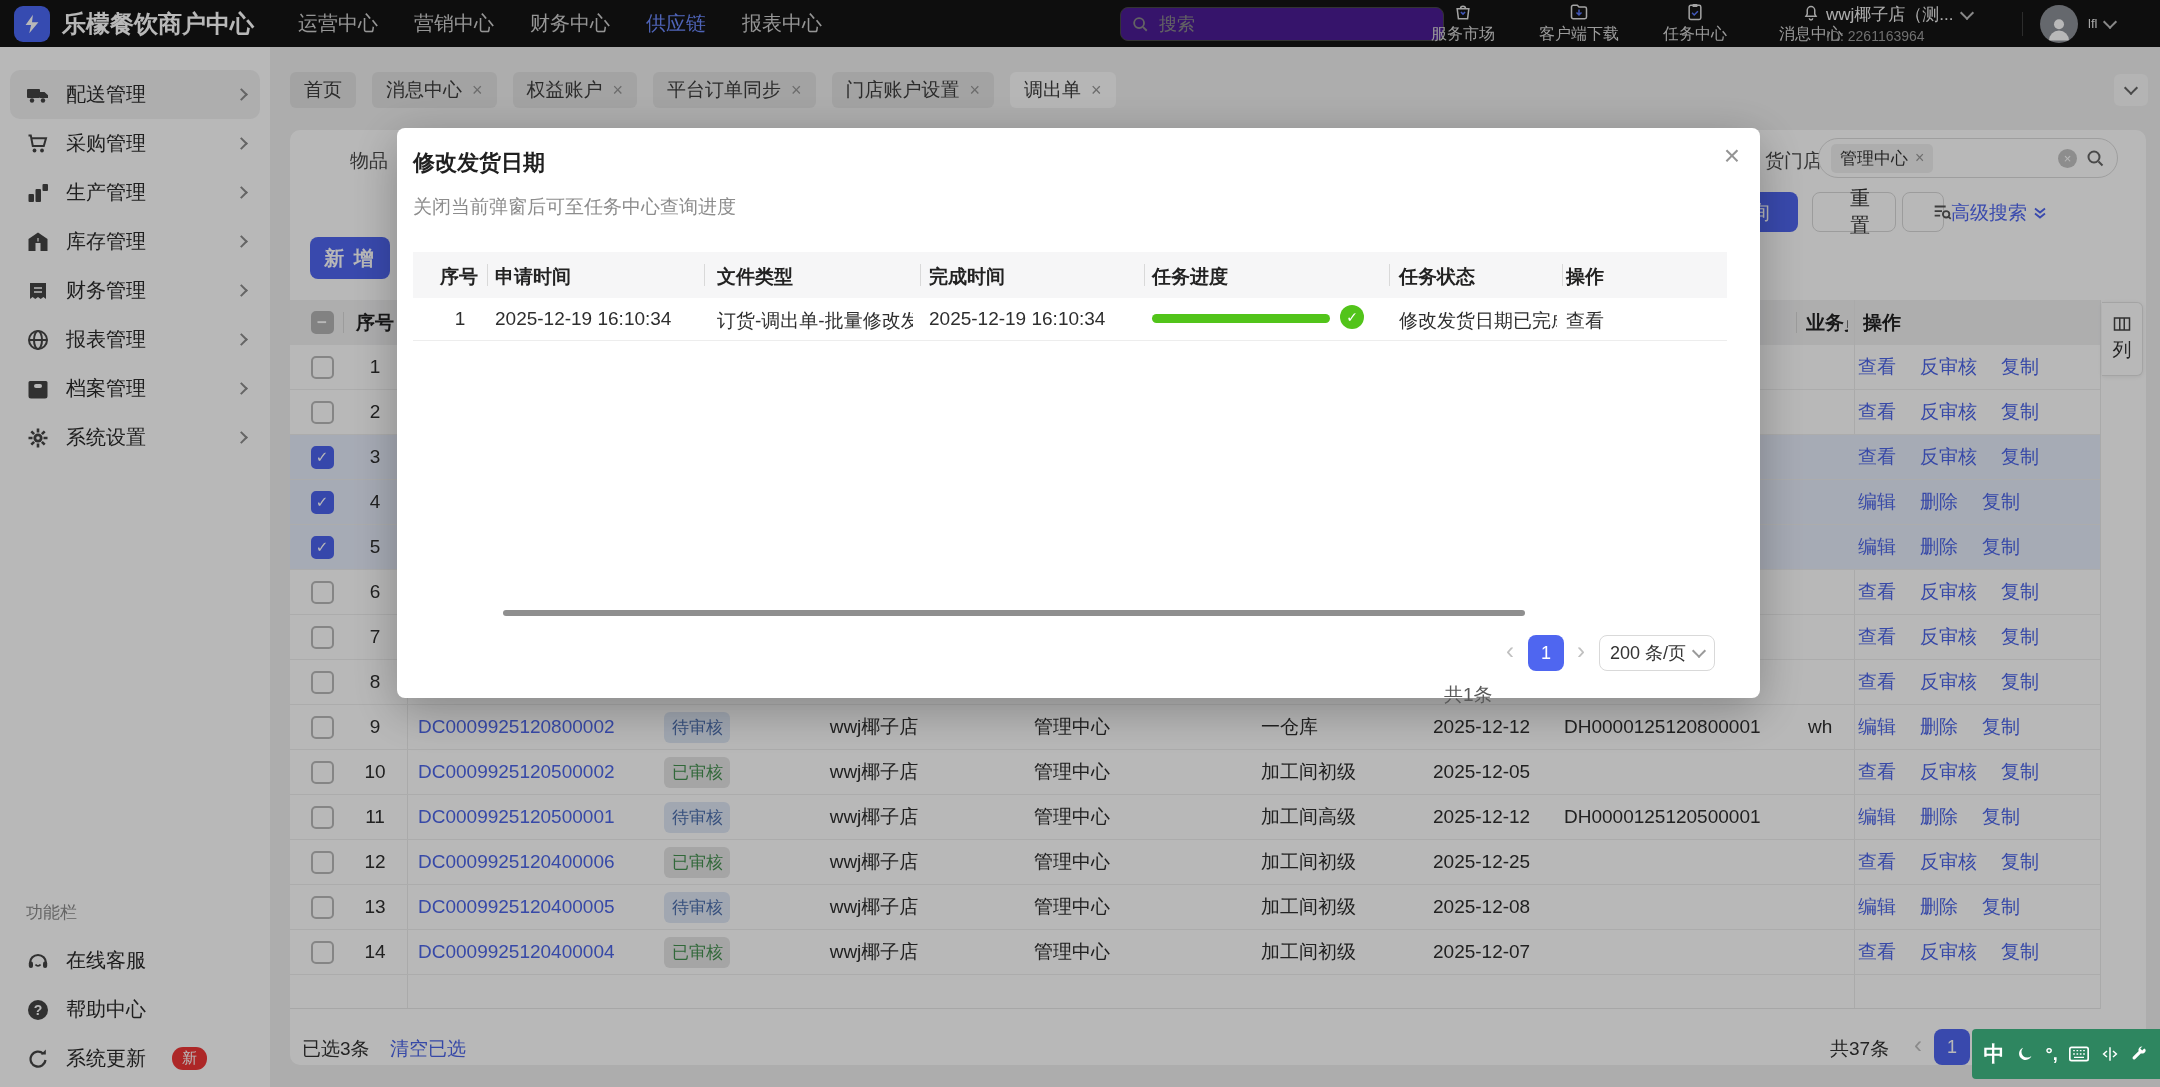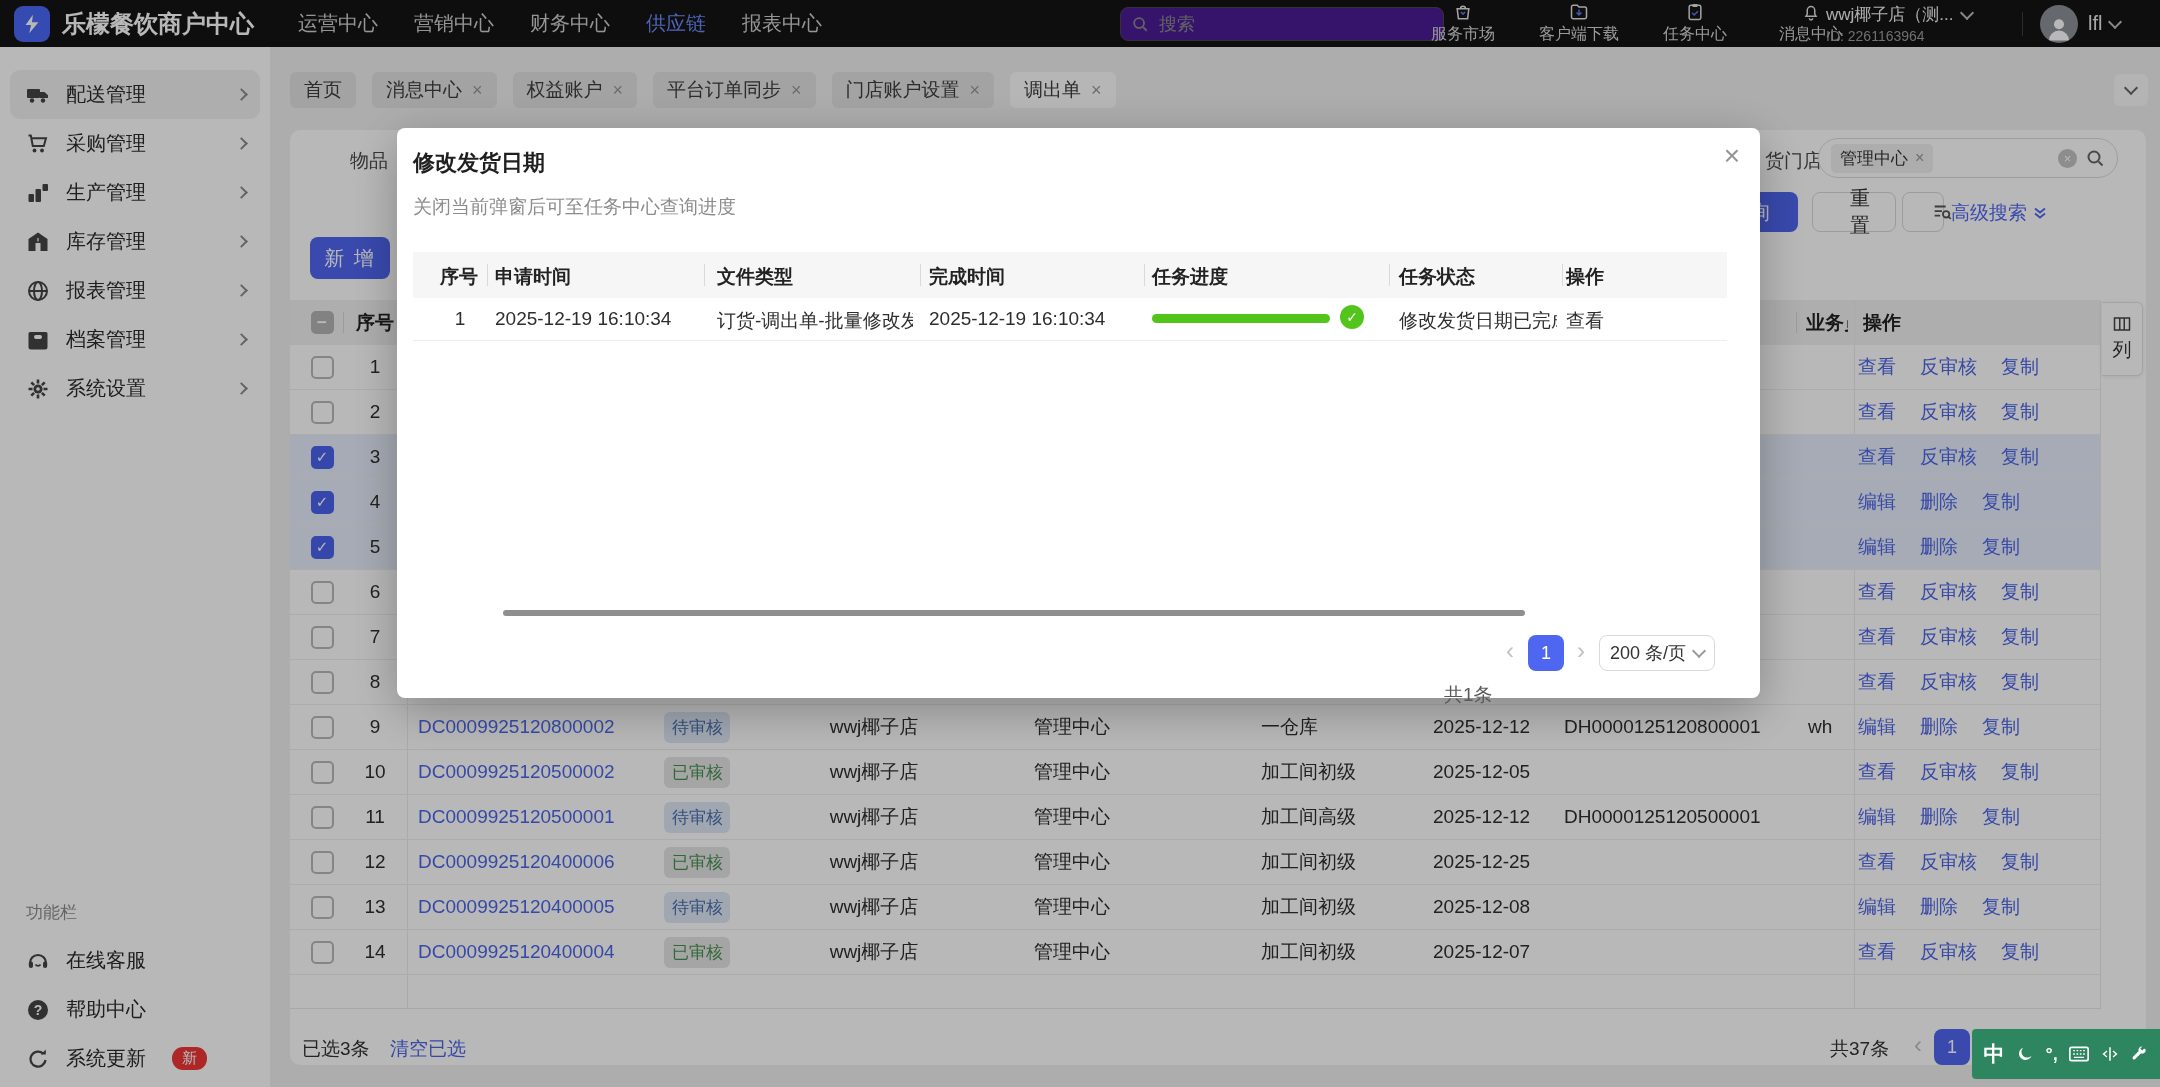--- a/index.html
+++ b/index.html
@@ -21,21 +21,21 @@
   .nav-search input::placeholder{color:#8a8a8a;}
   .qlinks{left:1418px;top:2px;display:flex;gap:26px;text-align:center;}
   .qlink{display:flex;flex-direction:column;align-items:center;gap:2px;cursor:pointer;width:90px;}
   .qlink .ql-label{font-size:16px;color:#d6d6d6;white-space:nowrap;}
   .store{left:1826px;top:3px;width:170px;}
   .store .sname{font-size:17px;color:#f0f0f0;white-space:nowrap;display:flex;align-items:center;gap:8px;}
   .store .sid{font-size:14px;color:#9b9b9b;margin-top:2px;}
   .nav-div{left:2022px;top:12px;width:1px;height:24px;background:#3d3d3d;}
   .avatar{left:2040px;top:5px;width:38px;height:38px;border-radius:50%;background:#8d9097;
     display:flex;align-items:flex-end;justify-content:center;overflow:hidden;}
-  .user{left:2088px;top:0;height:47px;display:flex;align-items:center;gap:8px;color:#e8e8e8;font-size:20px;}
+  .user{left:2088px;top:0;height:47px;display:flex;align-items:center;gap:8px;color:#e8e8e8;font-size:13px;}
   .chev{display:inline-block;width:8px;height:8px;border-right:2px solid currentColor;
     border-bottom:2px solid currentColor;}
   .chev.down{transform:rotate(45deg);margin-top:-4px;}
   .chev.right{transform:rotate(-45deg);}
   
   .sidebar{position:fixed;left:0;top:47px;width:270px;height:1040px;background:#ffffff;z-index:5;}
   .side-item{height:49px;margin:0 10px;padding:0 14px 0 16px;display:flex;align-items:center;gap:16px;
     font-size:20px;color:#2b2b2b;border-radius:10px;cursor:pointer;}
   .side-item.active{background:#f1f1f2;}
   .side-item .chev{color:#8c8c8c;margin-left:auto;width:7px;height:7px;}
@@ -257,20 +257,30 @@
             <rect x="9.5" y="13" width="5" height="8" fill="#fff"></rect>
             <rect x="11.4" y="8" width="1.2" height="3.5" fill="#fff"></rect>
           </svg>
         </span>
       <span>库存管理</span>
       <span class="chev right"></span>
     </div>
     <div class="side-item">
       <span>
           <svg width="24" height="24" viewBox="0 0 24 24">
+            <path d="M4 4h16v16l-2.6-2-2.7 2-2.7-2-2.7 2-2.7-2L4 20z" fill="#454545"></path>
+            <path d="M8 9h8M8 13h8" stroke="#fff" stroke-width="1.6"></path>
+          </svg>
+        </span>
+      <span>财务管理</span>
+      <span class="chev right"></span>
+    </div>
+    <div class="side-item">
+      <span>
+          <svg width="24" height="24" viewBox="0 0 24 24">
             <circle cx="12" cy="12" r="9" fill="none" stroke="#454545" stroke-width="2"></circle>
             <ellipse cx="12" cy="12" rx="4" ry="9" fill="none" stroke="#454545" stroke-width="2"></ellipse>
             <path d="M3.5 12h17" stroke="#454545" stroke-width="2"></path>
           </svg>
         </span>
       <span>报表管理</span>
       <span class="chev right"></span>
     </div>
     <div class="side-item">
       <span>
@@ -391,21 +401,21 @@
   </div>
   <div class="abs adv-link" style="left:1661px;top:70px;">
     <span>高级搜索</span>
     <span>
         <svg width="14" height="14" viewBox="0 0 14 14">
           <path d="M2 2.5l5 4 5-4M2 7.5l5 4 5-4" fill="none" stroke="#4f66f0" stroke-width="1.8"></path>
         </svg>
       </span>
   </div>
 
-  <div class="abs btn primary" style="left:20px;top:107px;width:80px;height:42px;letter-spacing:2px;">新 增</div>
+  <div class="abs btn primary" style="left:20px;top:107px;width:80px;height:42px;letter-spacing:2px;font-weight:bold;">新 增</div>
 
   <div class="abs thead">
     <span class="hcell" style="left:12px;width:40px;justify-content:center;">
       <span class="cb ind"></span>
     </span>
     <span class="hsep" style="left:53px;"></span>
     <span class="hcell" style="left:58px;width:54px;justify-content:center;">序号</span>
     <span class="hsep" style="left:1506px;"></span>
     <span class="hcell" style="left:1516px;width:42px;">业务员</span>
     <span class="hcell" style="left:1573px;">操作</span>

